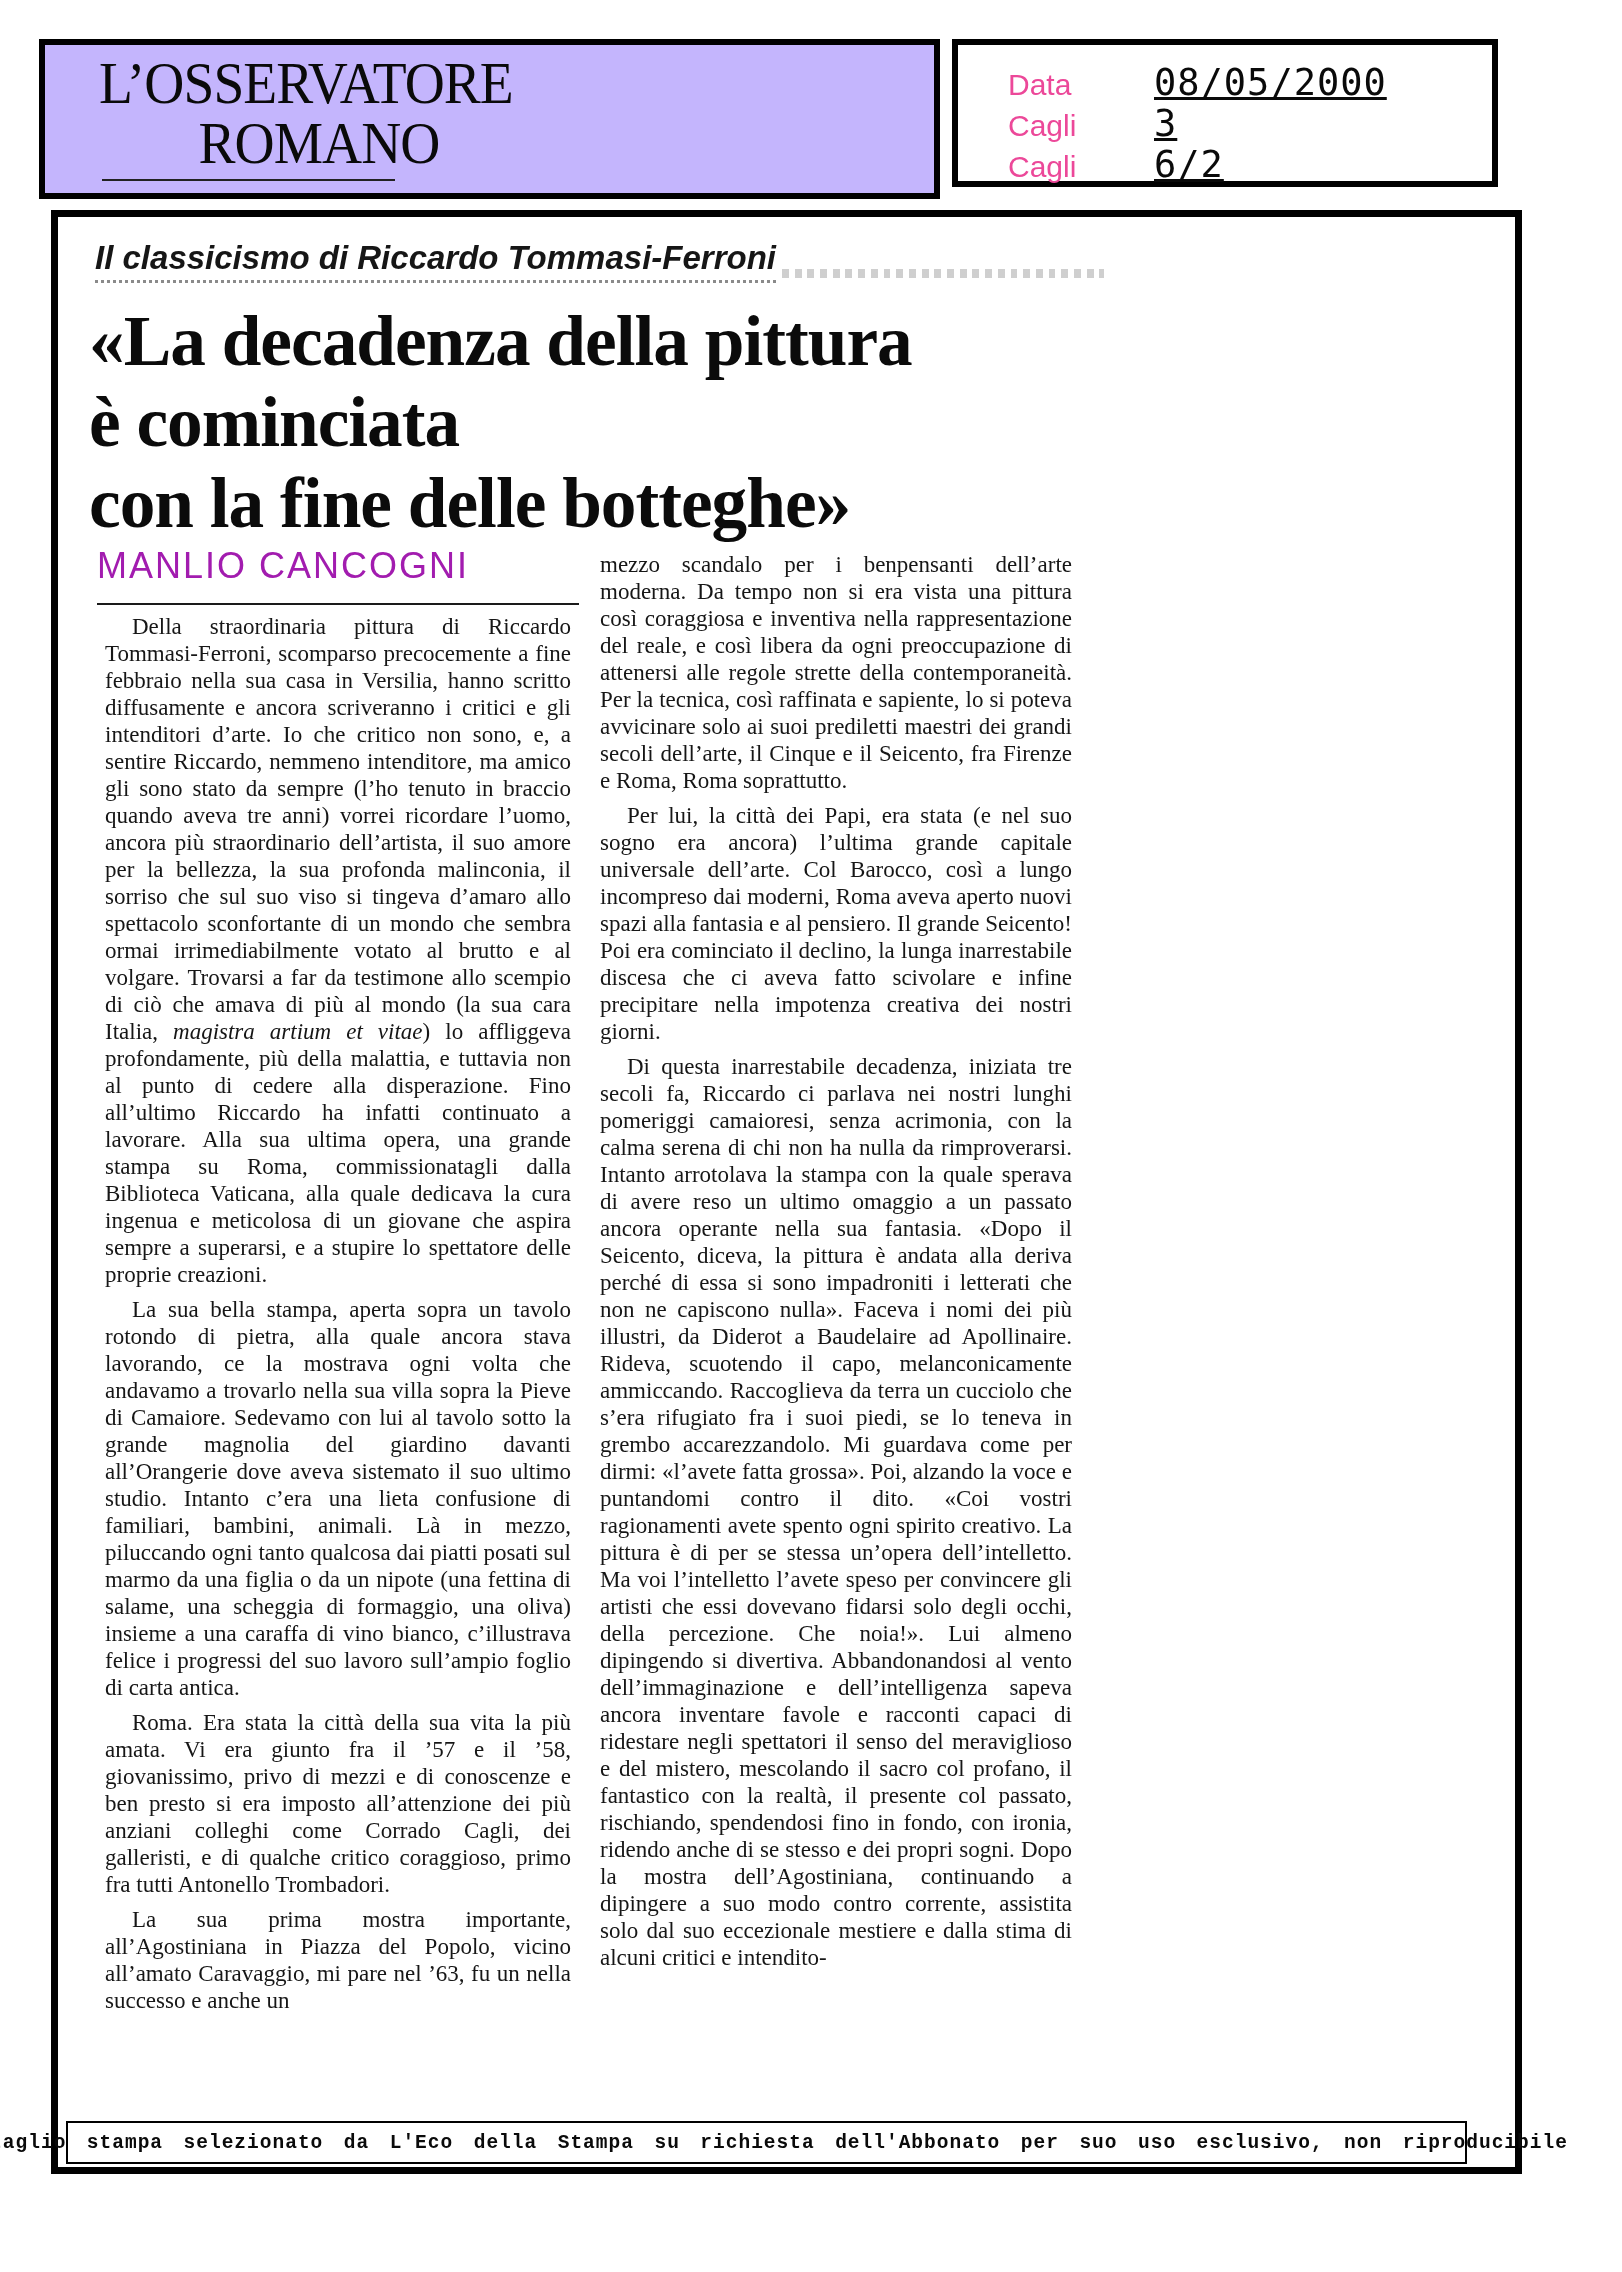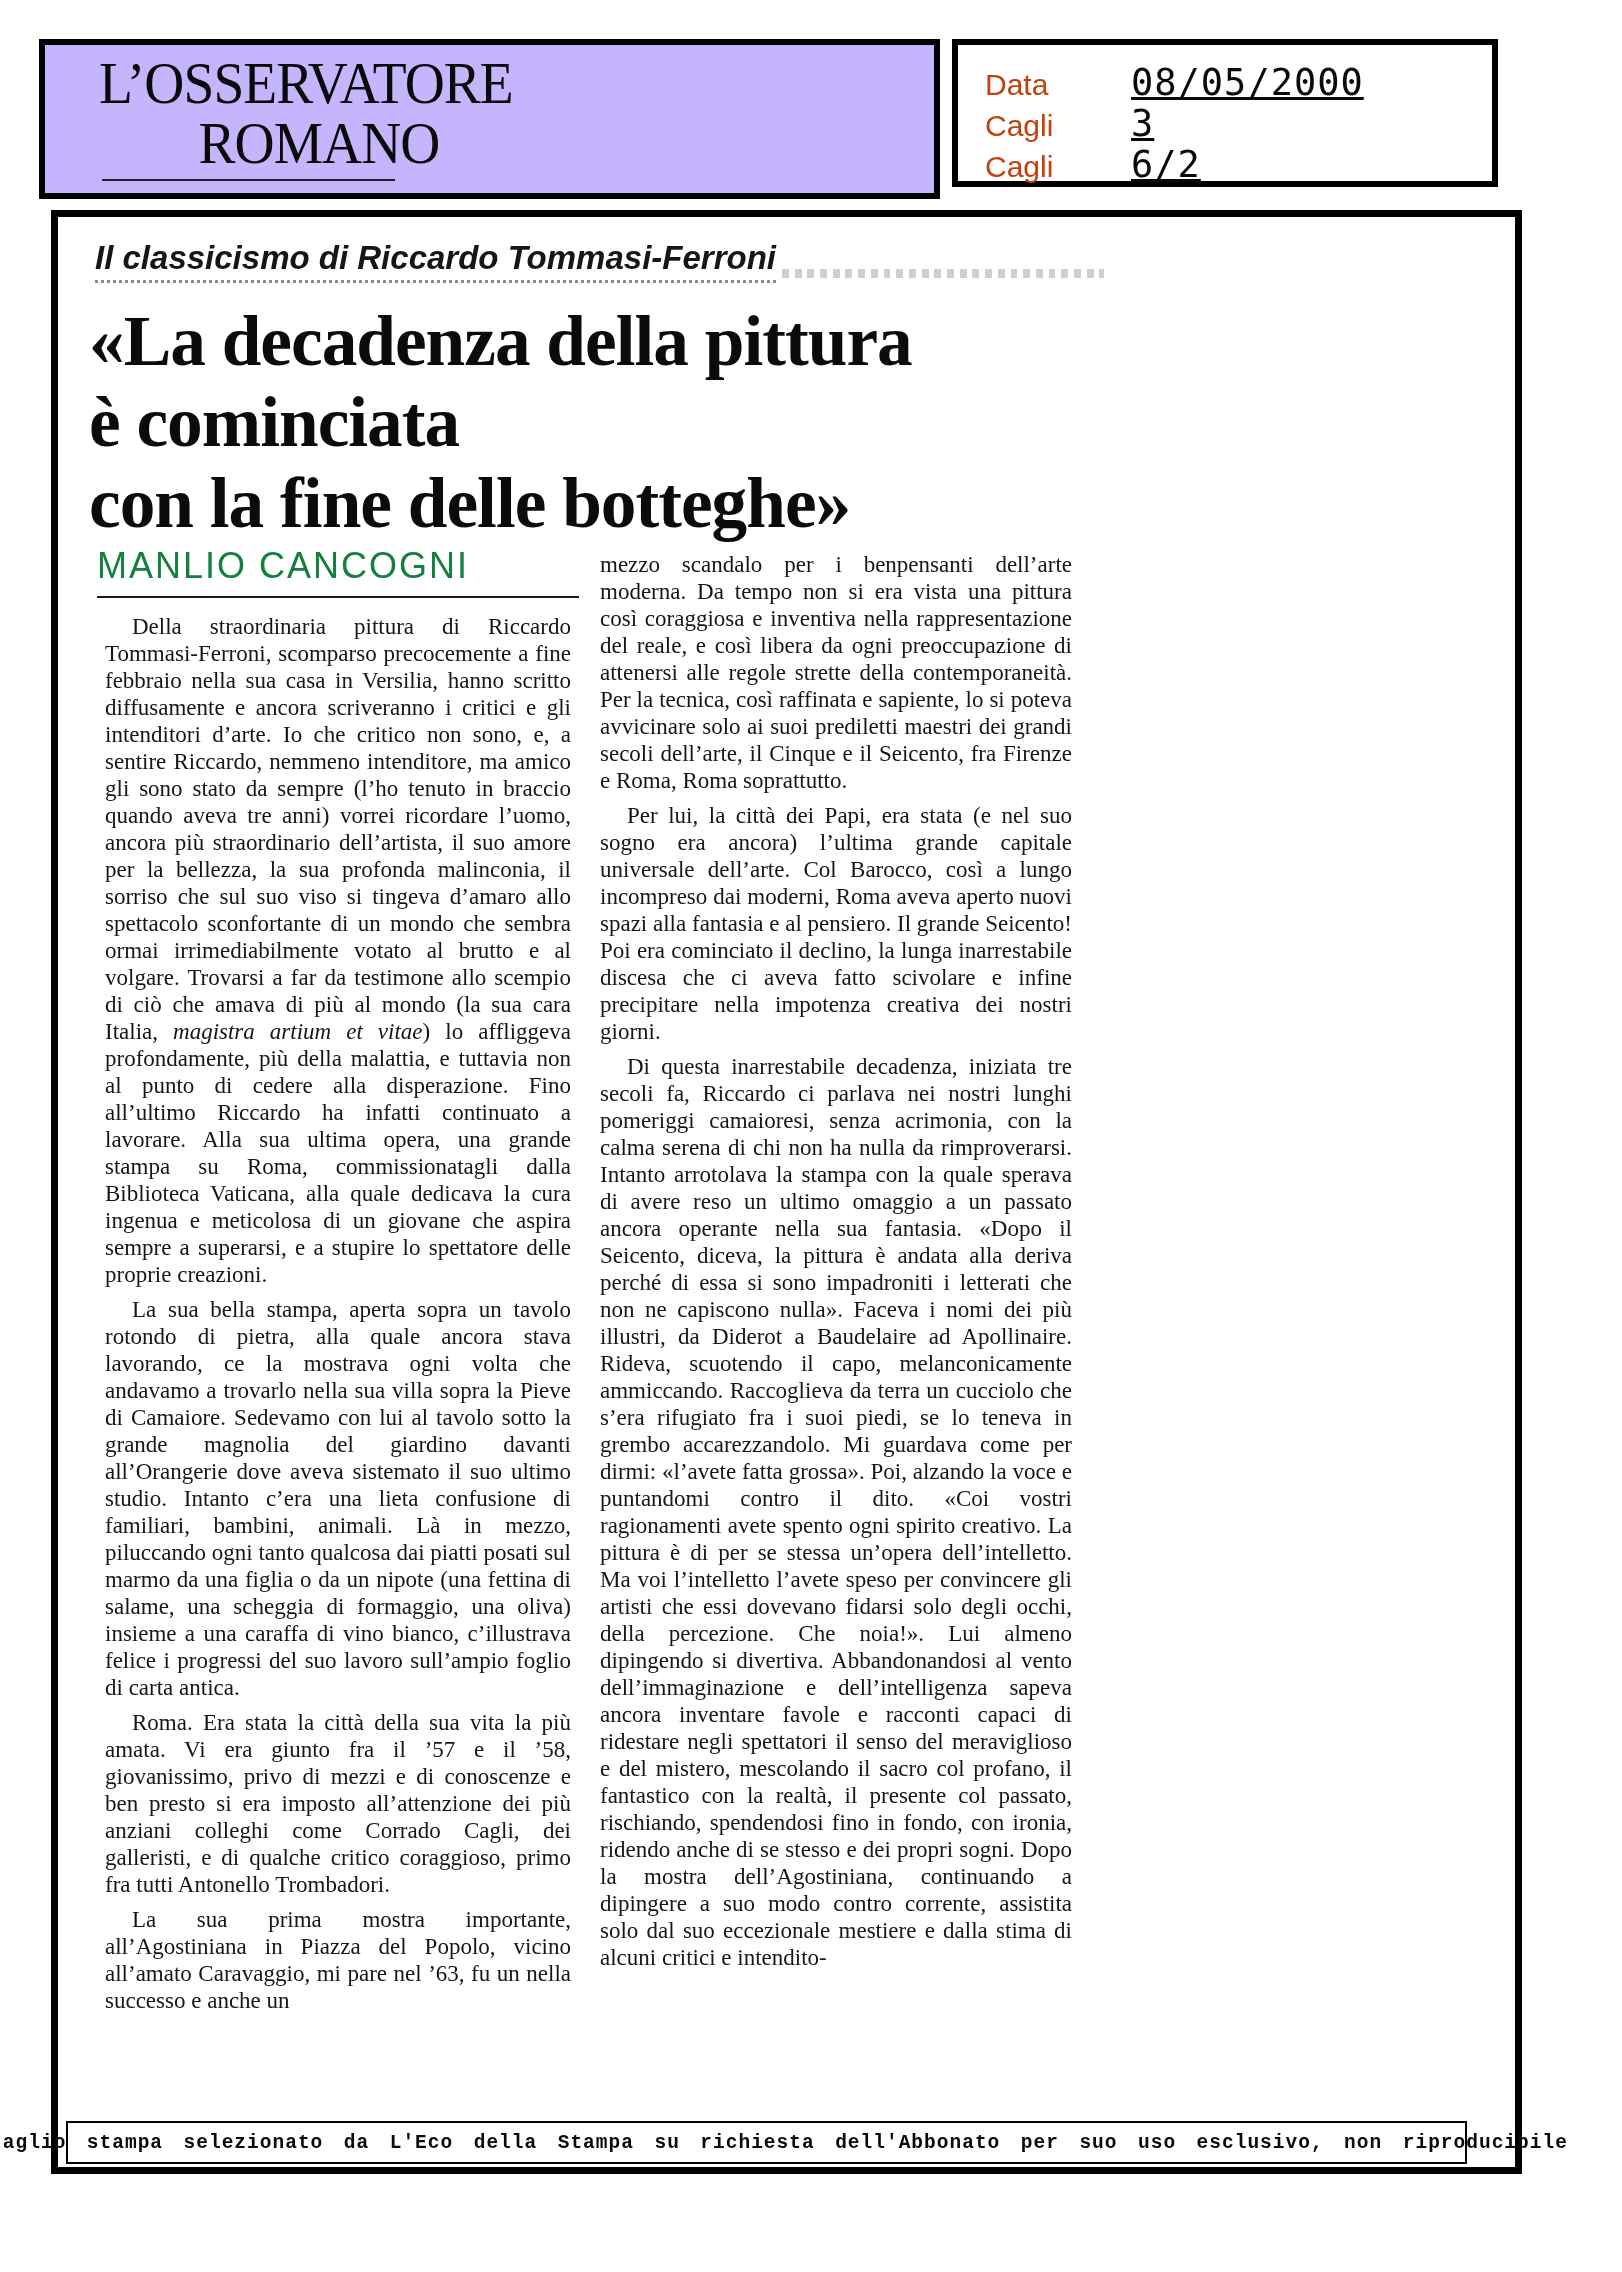--- a/index.html
+++ b/index.html
@@ -36,21 +36,21 @@
     position:absolute;left:952px;top:39px;
     width:546px;height:148px;
     border:6.8px solid #000;
     background:#fff;
     padding:15.6px 0 0 27px;
     box-sizing:border-box;
   }
   .meta-row{display:flex;align-items:baseline;height:41px;}
   .meta-label{
     font-family:"Liberation Sans", sans-serif;
-    font-size:30px;color:#c2410c;width:146px;
+    font-size:30px;color:#ec4899;width:146px;margin-left:23px;
   }
   .meta-value{
     font-family:"DejaVu Sans Mono", monospace;
     font-size:37px;color:#0a0a0a;letter-spacing:1px;text-decoration:underline;
   }
   
   .main-frame{
     position:absolute;left:51px;top:210px;
     width:1457px;height:1950px;
     border:7.8px solid #000;
@@ -80,23 +80,23 @@
     font-size:72px;line-height:81px;
     letter-spacing:-1px;
     color:#0b0b0b;
     transform:scaleX(0.99);transform-origin:left top;
   }
   .headline span{display:block;white-space:nowrap;}
   .byline{
     position:absolute;left:39px;top:328px;width:482px;
     font-family:"Liberation Sans", sans-serif;
     font-size:36px;letter-spacing:2px;
-    color:#15803d;
+    color:#a21caf;
     border-bottom:2.9px solid #1a1a1a;
-    padding-bottom:9px;
+    padding-bottom:16px;
     white-space:nowrap;
   }
   
   .col{
     position:absolute;
     font-family:"Liberation Serif", serif;
     font-size:23px;line-height:27px;
     text-align:justify;
     color:#161616;
     hyphens:auto;

